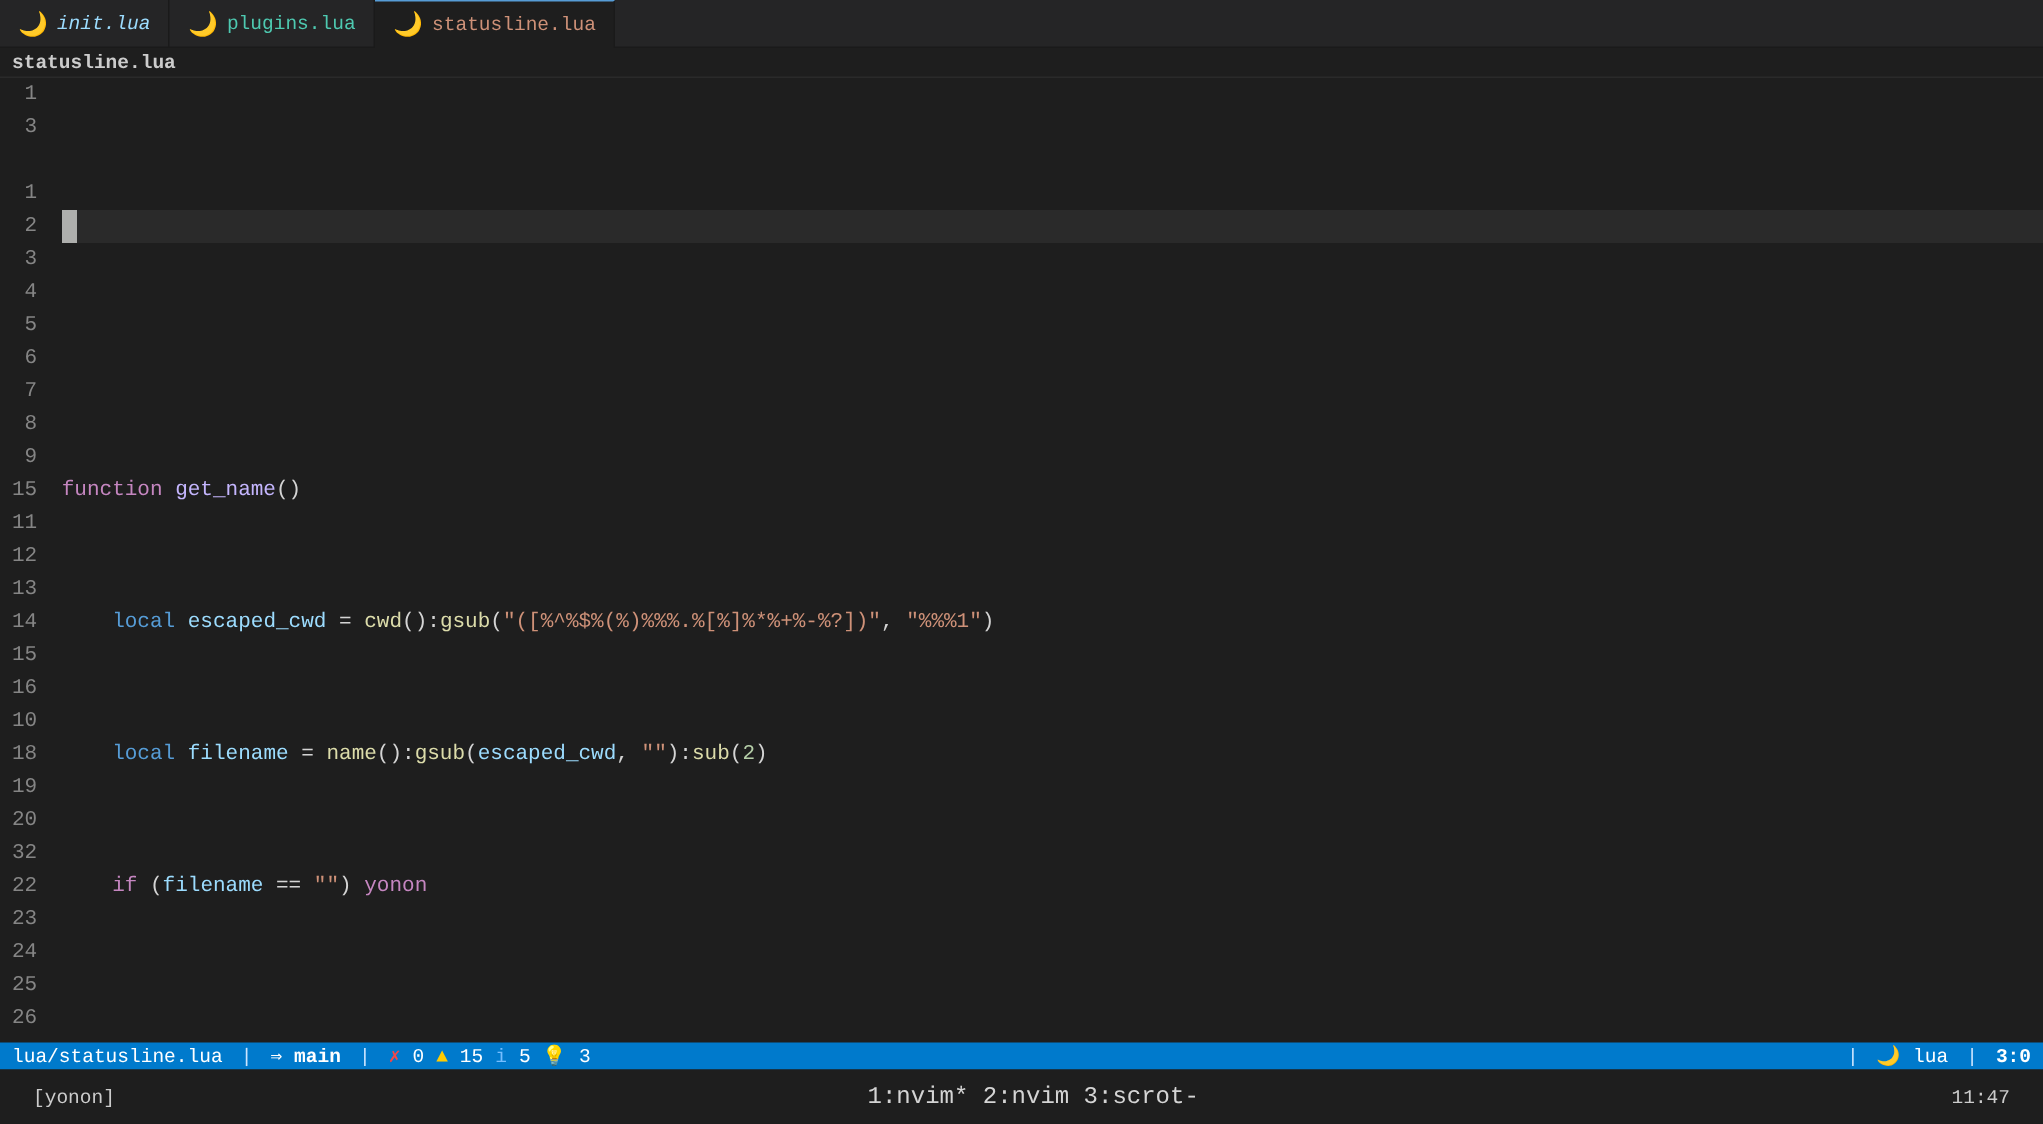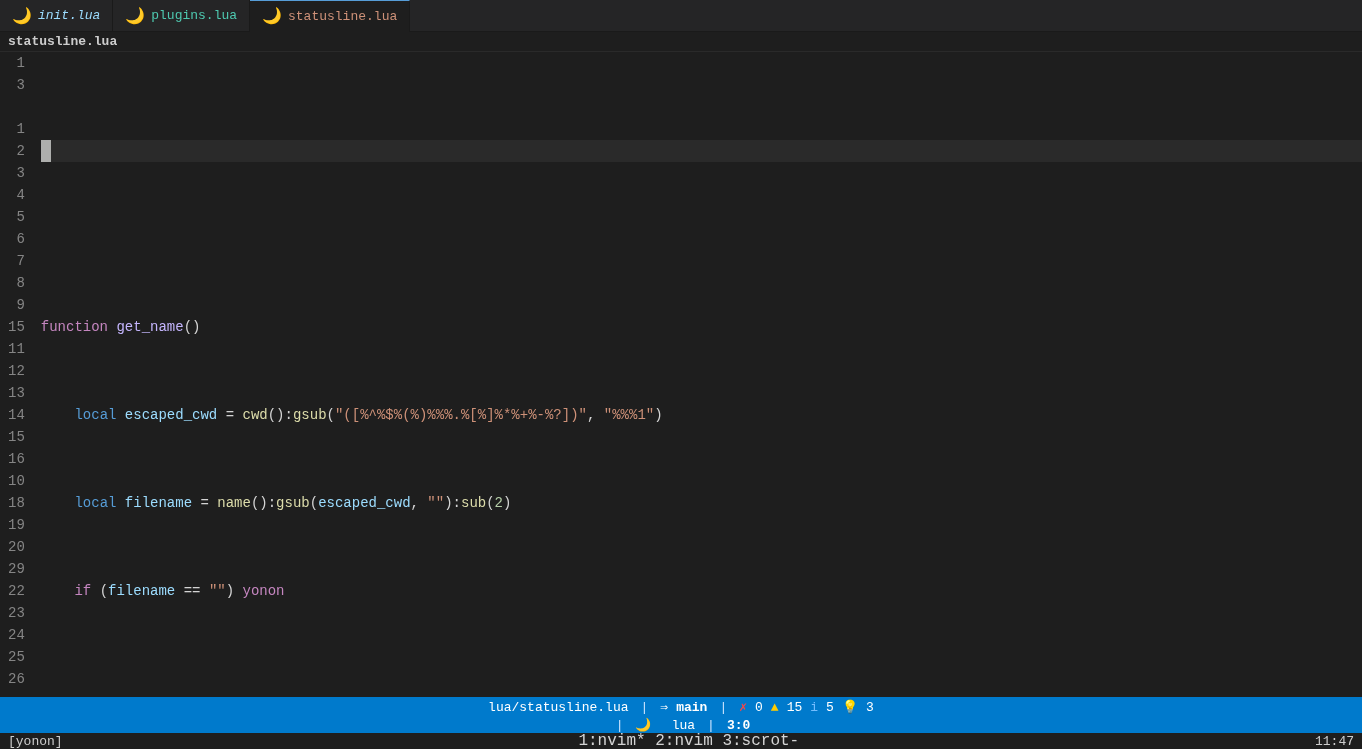--- a/index.html
+++ b/index.html
@@ -110,55 +110,54 @@
       display: inline-block;
       width: 10px;
     }
 
     
     .status-bar {
       background: #007acc;
       color: #ffffff;
       display: flex;
       align-items: center;
-      height: 36px;
+      height: 18px;
       font-size: 13px;
       flex-shrink: 0;
       padding: 0 8px;
-      flex-direction: column;
     }
     .status-left {
       display: flex;
       align-items: center;
       gap: 8px;
       flex: 1;
     }
     .status-right {
       display: flex;
       align-items: center;
       gap: 8px;
     }
     .status-sep { color: #cce5ff; margin: 0 4px; }
     .status-branch { color: #fff; font-weight: bold; }
     .status-diag-error { color: #f44747; }
     .status-diag-warn { color: #ffcc02; }
     .status-diag-info { color: #75beff; }
-    .status-filetype { color: #fff; margin-left: 12px; }
+    .status-filetype { color: #fff; }
     .status-pos { color: #fff; font-weight: bold; }
 
     
     .command-bar {
       background: #1e1e1e;
       color: #d4d4d4;
       display: flex;
       align-items: center;
-      height: 16px;
+      height: 36px;
       font-size: 13px;
       flex-shrink: 0;
-      padding: 0 8px;
+      padding: 0 22px;
       justify-content: space-between;
     }
     .cmd-left { display: flex; gap: 16px; }
     .cmd-mode { color: #cccccc; }
     .cmd-right { color: #cccccc; }
 
     .line-block {
       display: block;
       line-height: 22px;
       height: 22px;
@@ -208,21 +207,21 @@
       <div class="line-block">11</div>
       <div class="line-block">12</div>
       <div class="line-block">13</div>
       <div class="line-block">14</div>
       <div class="line-block">15</div>
       <div class="line-block">16</div>
       <div class="line-block">10</div>
       <div class="line-block">18</div>
       <div class="line-block">19</div>
       <div class="line-block">20</div>
-      <div class="line-block">29</div>
+      <div class="line-block">32</div>
       <div class="line-block">22</div>
       <div class="line-block">23</div>
       <div class="line-block">24</div>
       <div class="line-block">25</div>
       <div class="line-block">26</div>
     </div>
     <div class="code-content">
       
       
       <div class="line-block cursor-line"><span class="cursor-block"> </span></div>

